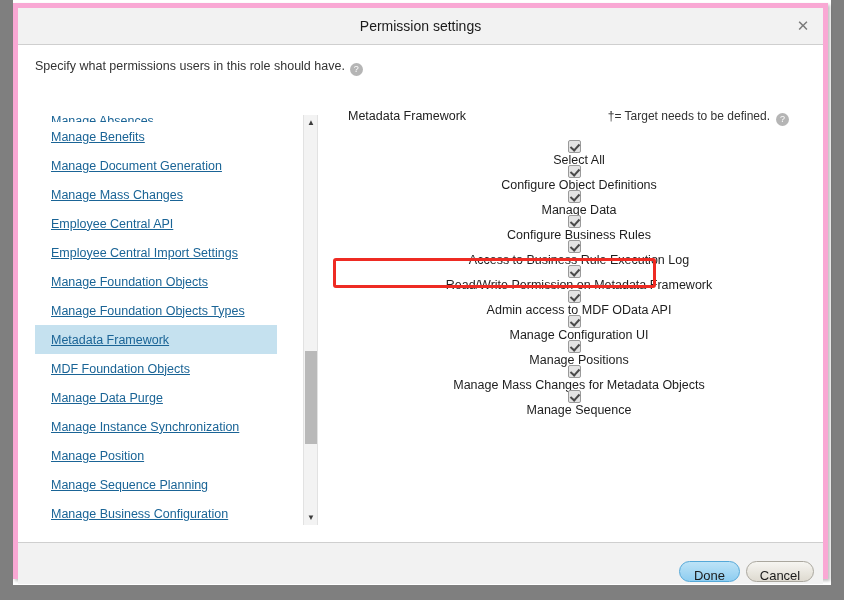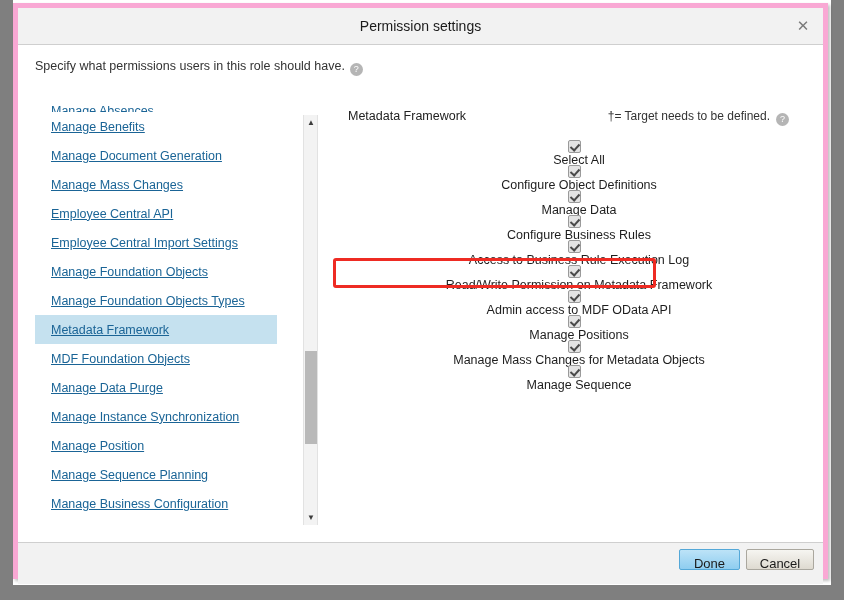--- a/index.html
+++ b/index.html
@@ -134,20 +134,21 @@
     font-size: 12.5px;
     color: #1a6496;
     text-decoration: underline;
     cursor: pointer;
     white-space: nowrap;
   }
   .perm-link-row.clipped {
     height: 10px;
     overflow: hidden;
     align-items: flex-end;
+    margin-top: 10px;
   }
   .perm-link-row.clipped .perm-link {
     position: relative;
     top: 6px;
   }
 
   
   .vscrollbar {
     position: absolute;
     left: 285px;
@@ -265,25 +266,25 @@
 
   
   .dialog-footer {
     position: relative;
     height: 41px;
     background: #f2f2f2;
     border-top: 1px solid #cfcfcf;
   }
   .btn {
     position: absolute;
-    top: 6px;
+    top: 18px;
     height: 21px;
     min-width: 61px;
     font-size: 13px;
-    border-radius: 2px;
+    border-radius: 14px;
     cursor: pointer;
     box-sizing: border-box;
     text-align: center;
     line-height: 27px;
   }
   .btn-done {
     right: 83px;
     background: linear-gradient(#bde3f7, #8ecdf0);
     border: 1px solid #54a8d8;
     color: #1a1a1a;
@@ -403,20 +404,24 @@
           <div class="perm-item">
             <span class="cbx"></span>
             <span class="perm-label">Read/Write Permission on Metadata Framework</span>
           </div>
           <div class="perm-item">
             <span class="cbx"></span>
             <span class="perm-label">Admin access to MDF OData API</span>
           </div>
           <div class="perm-item">
             <span class="cbx"></span>
+            <span class="perm-label">Manage Configuration UI</span>
+          </div>
+          <div class="perm-item">
+            <span class="cbx"></span>
             <span class="perm-label">Manage Positions</span>
           </div>
           <div class="perm-item">
             <span class="cbx"></span>
             <span class="perm-label">Manage Mass Changes for Metadata Objects</span>
           </div>
           <div class="perm-item">
             <span class="cbx"></span>
             <span class="perm-label">Manage Sequence</span>
           </div>

